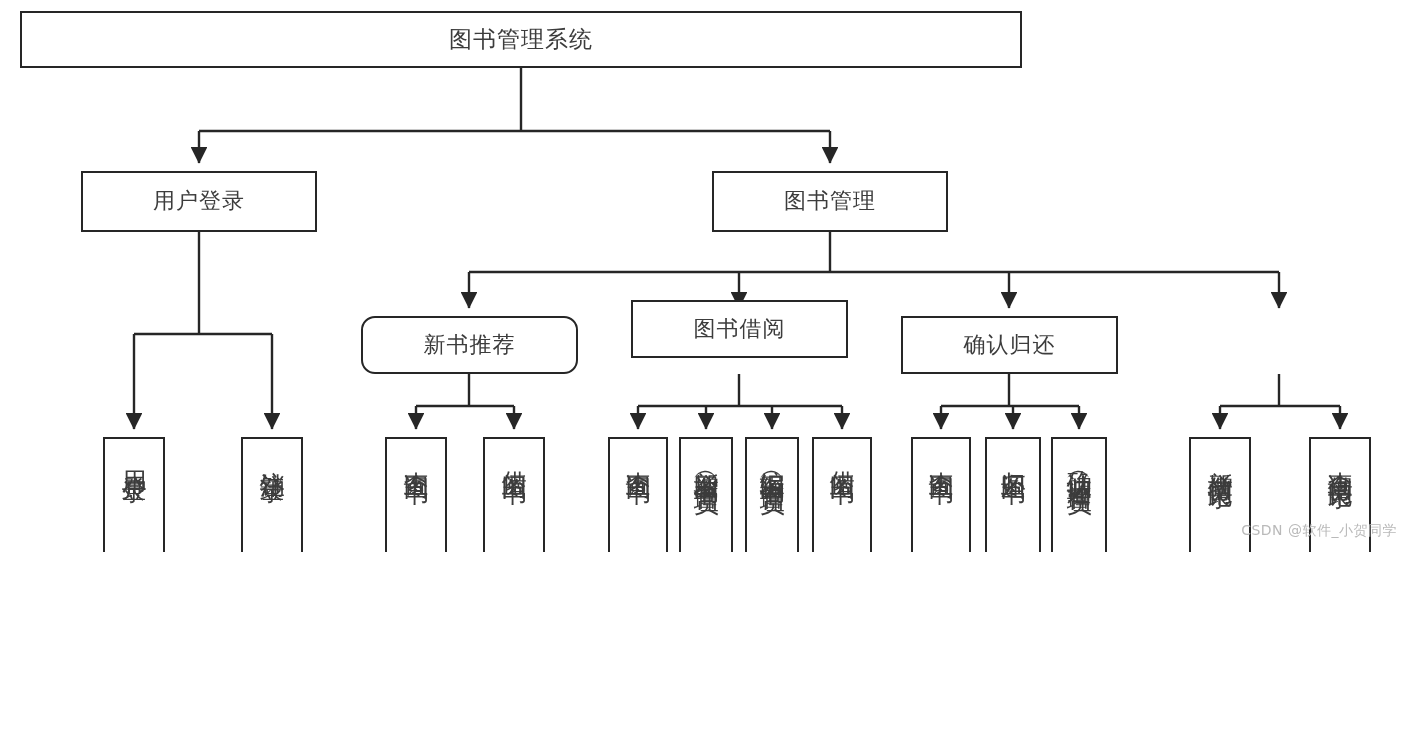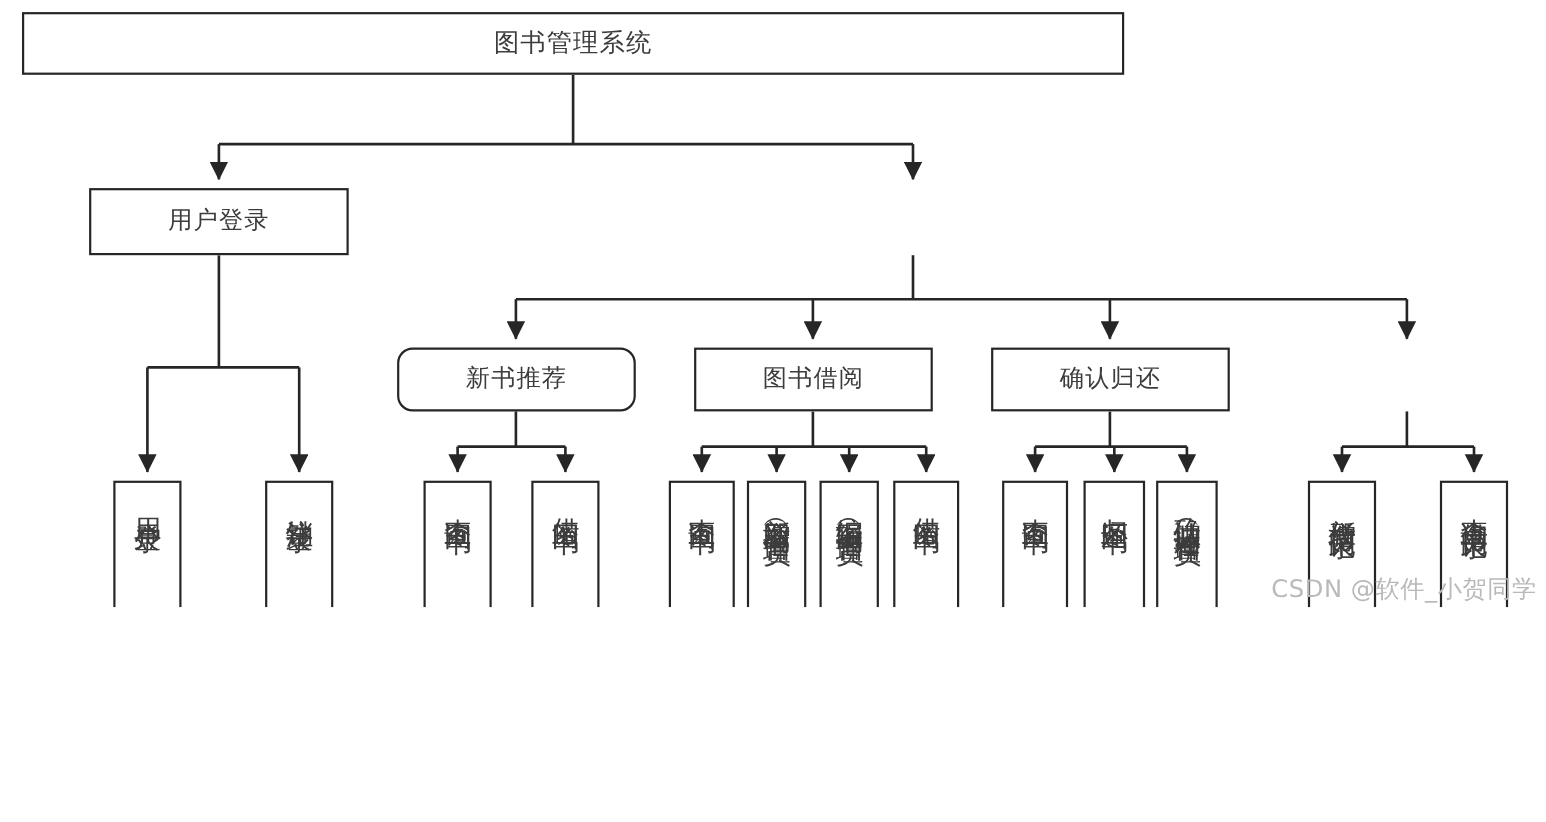--- a/index.html
+++ b/index.html
@@ -57,22 +57,22 @@
     text-orientation: upright;
     font-size: 25px;
     line-height: 1.18;
     letter-spacing: 3px;
     text-align: left;
     max-height: 100%;
   }
   #watermark {
     position: absolute;
     right: 8px;
-    bottom: 1px;
-    font-size: 22px;
+    bottom: 12px;
+    font-size: 14px;
     color: #b9b9b9;
     letter-spacing: 0.5px;
     z-index: 8;
     font-family: "DejaVu Sans", "Liberation Sans", sans-serif;
     white-space: nowrap;
   }
 </style>
 </head>
 <body>
 
@@ -128,25 +128,28 @@
     </g>
   </svg>
 
   <div class="node-box horiz root" style="left:20px; top:11px; width:1002px; height:57px;">
     <span class="node-label">图书管理系统</span>
   </div>
 
   <div class="node-box horiz" style="left:81px; top:171px; width:236px; height:61px;">
     <span class="node-label">用户登录</span>
   </div>
+  <div class="node-box horiz" style="left:712px; top:171px; width:236px; height:61px;">
+    <span class="node-label">图书管理</span>
+  </div>
 
   <div class="node-box horiz" style="left:361px; top:316px; width:217px; height:58px;border-radius:14px;">
     <span class="node-label">新书推荐</span>
   </div>
-  <div class="node-box horiz" style="left:631px; top:316px; width:217px; height:58px;">
+  <div class="node-box horiz" style="left:631px; top:300px; width:217px; height:58px;">
     <span class="node-label">图书借阅</span>
   </div>
   <div class="node-box horiz" style="left:901px; top:316px; width:217px; height:58px;">
     <span class="node-label">确认归还</span>
   </div>
 
   <div class="node-box vert" style="left:103px; top:437px; width:62px; height:298px;">
     <span class="node-label">用户登录</span>
   </div>
   <div class="node-box vert" style="left:241px; top:437px; width:62px; height:298px;">

